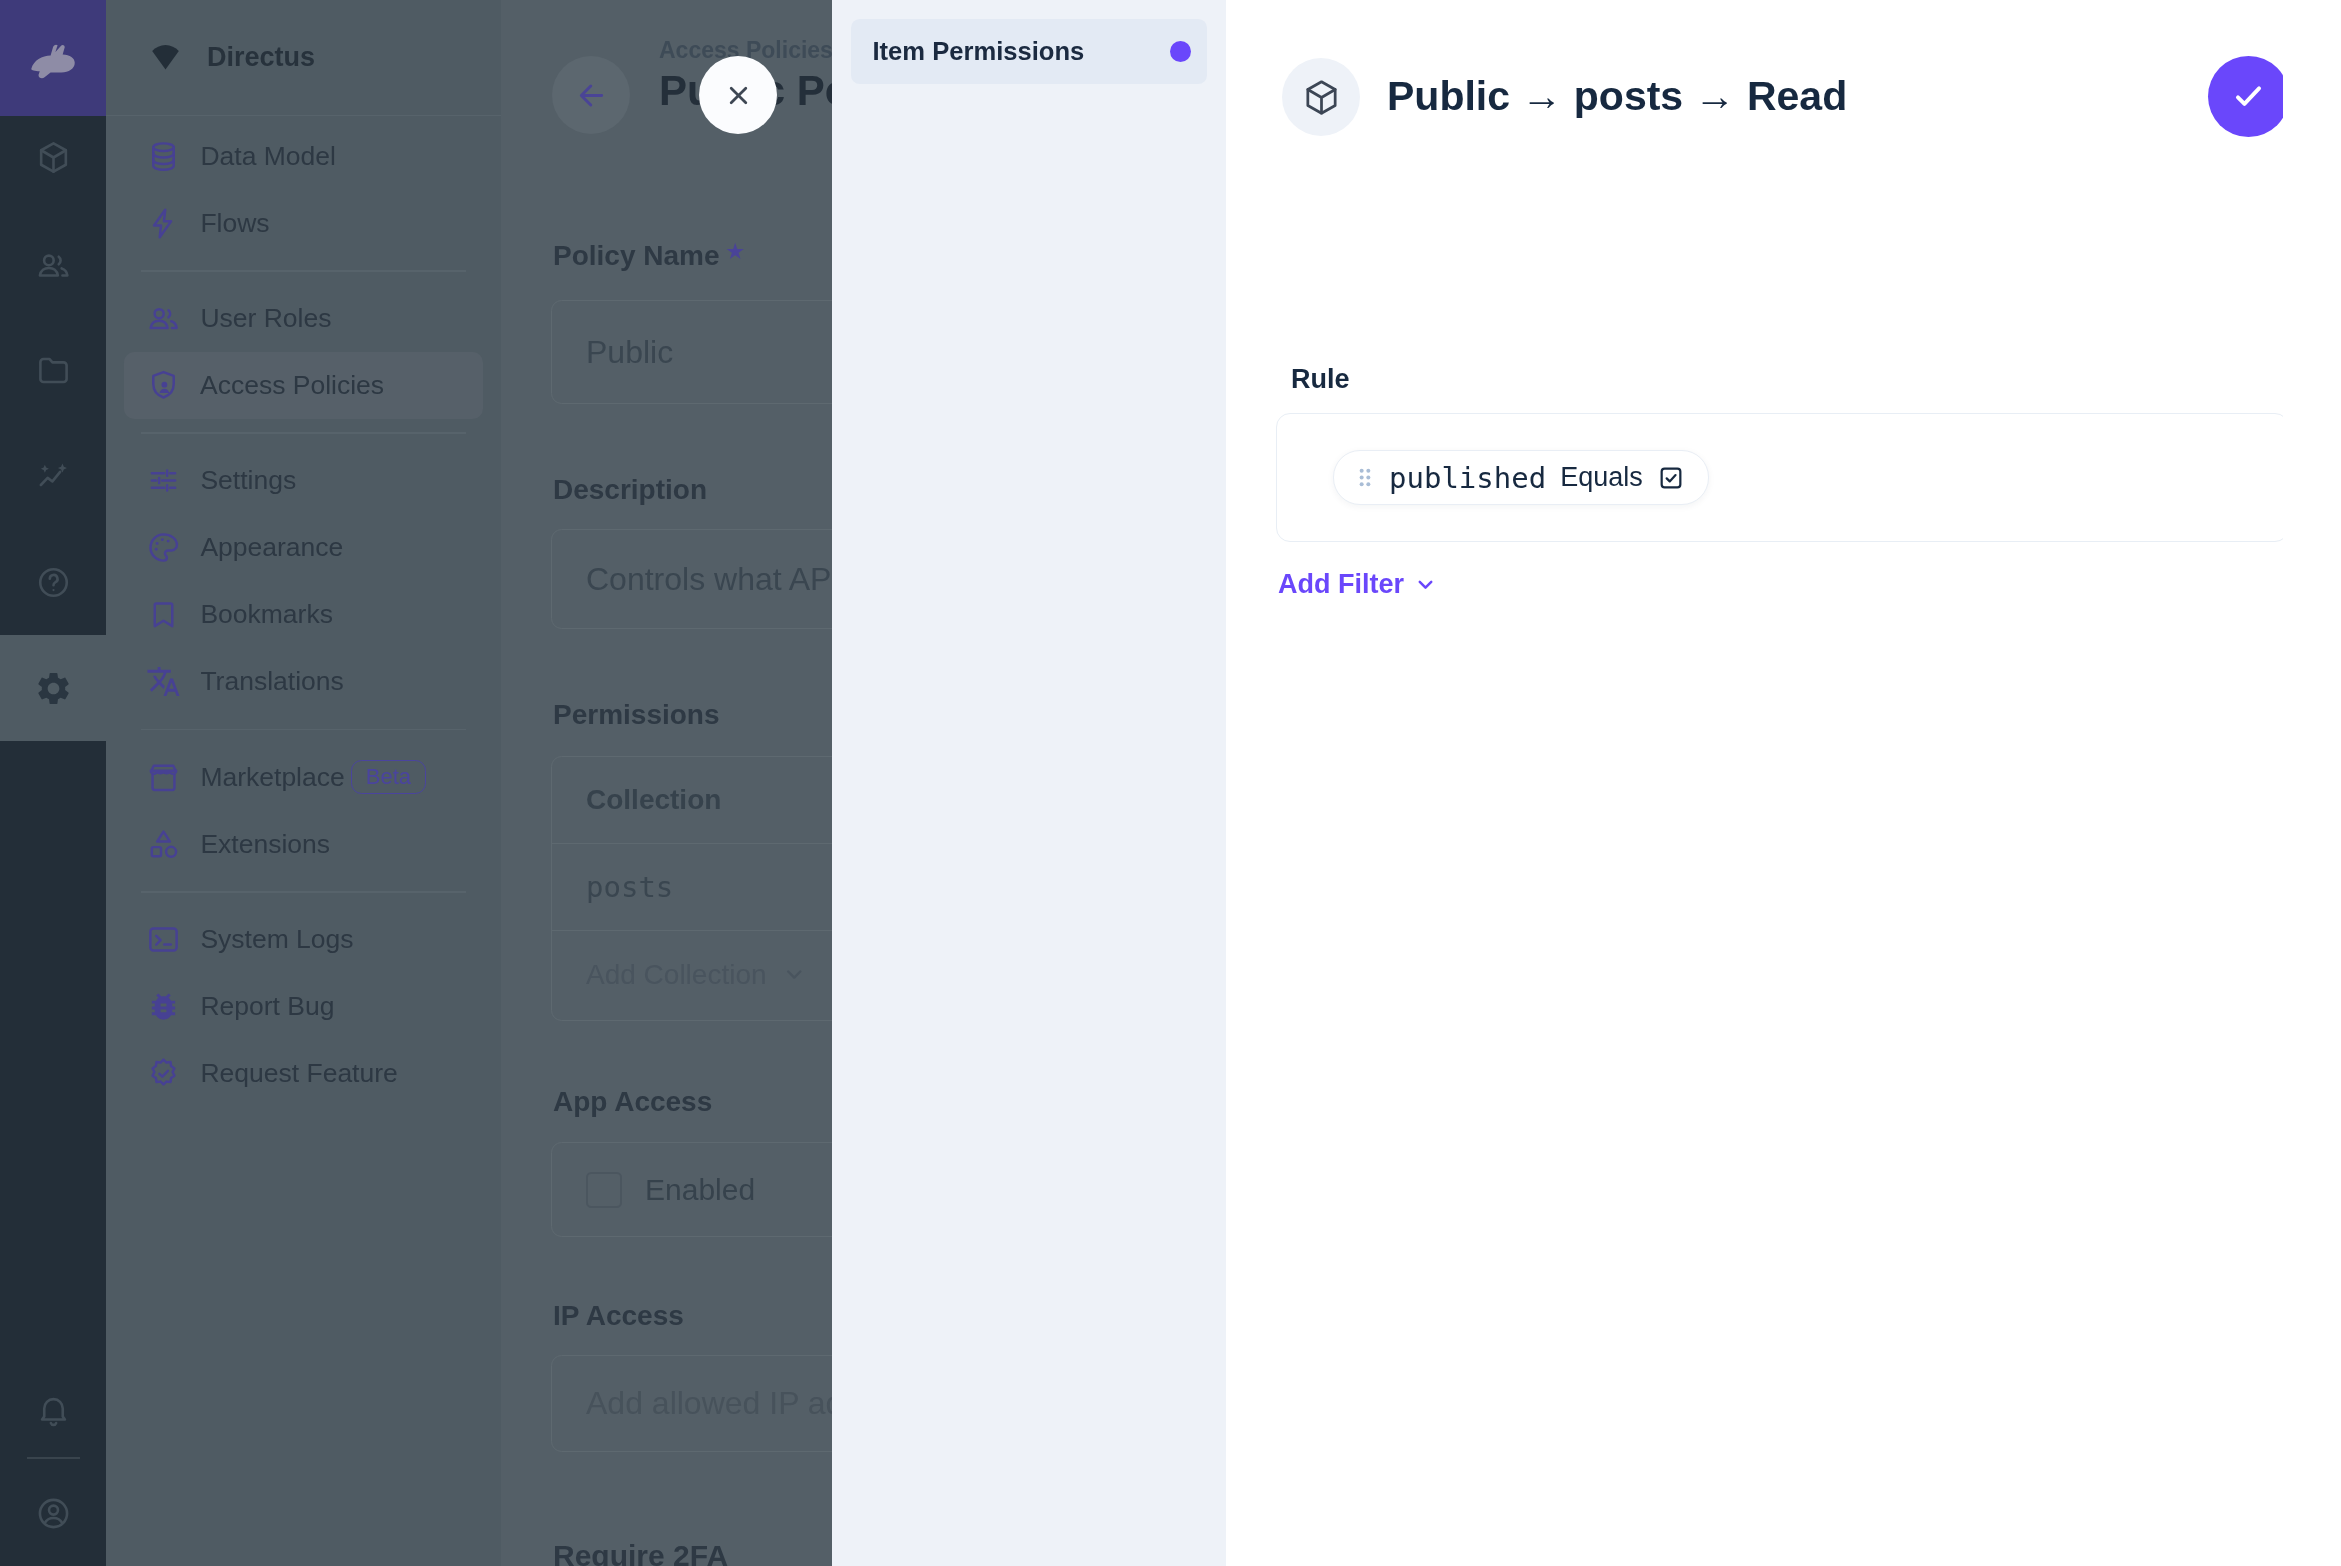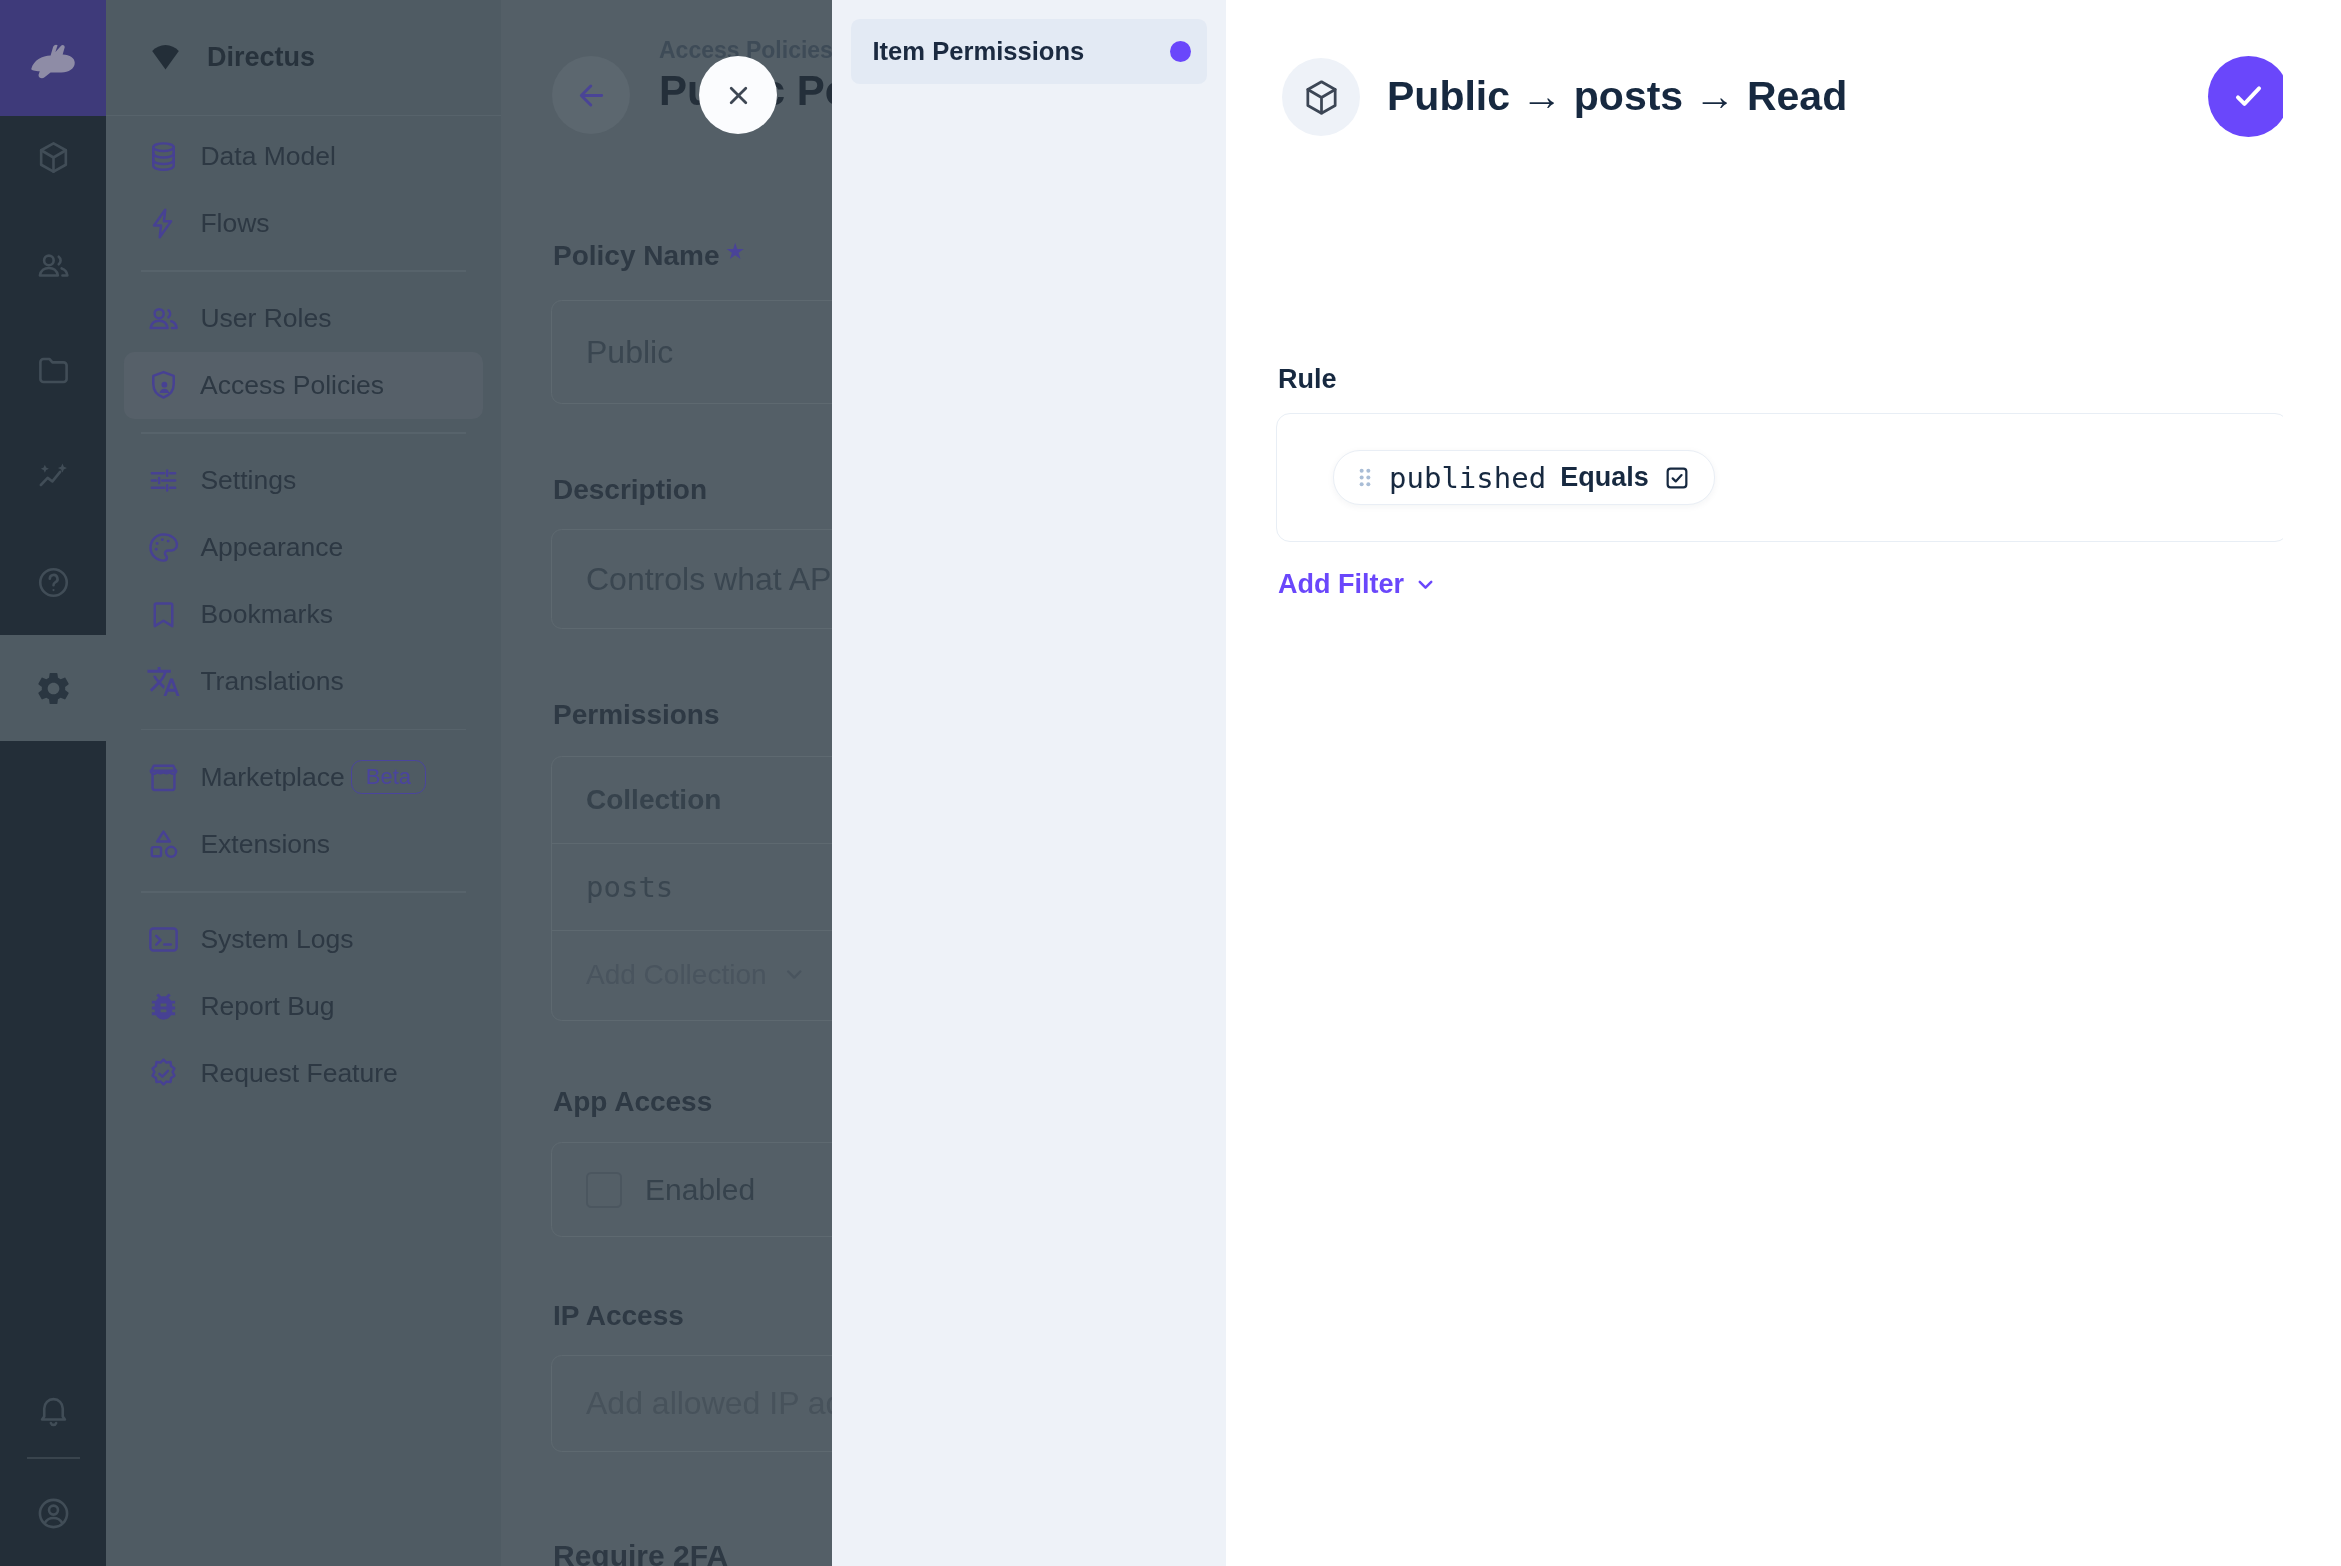--- a/index.html
+++ b/index.html
@@ -73,29 +73,29 @@
   .d-avatar{position:absolute;left:55px;top:58px;width:78px;height:78px;border-radius:50%;
     background:#eef2f8;display:flex;align-items:center;justify-content:center;color:#3c4655;}
   .d-title{position:absolute;left:160px;top:73px;font-size:41px;font-weight:700;color:#172940;white-space:nowrap;}
   .d-check-btn{position:absolute;left:981px;top:56px;width:81px;height:81px;border-radius:50%;
     background:#6a47fb;display:flex;align-items:center;justify-content:center;color:#ffffff;}
   .notice{position:absolute;left:49px;top:187px;width:1013px;height:111px;background:#edf1f7;
     border-radius:10.6px;overflow:hidden;display:flex;align-items:center;padding-left:30px;box-sizing:border-box;}
   .notice::before{content:"";position:absolute;left:0;top:0;bottom:0;width:8px;background:#6a47fb;}
   .notice .i-icon{color:#6a47fb;flex:0 0 auto;}
   .notice-text{margin-left:39px;font-size:26.5px;color:#4d5a6e;}
-  .rule-label{position:absolute;left:51px;top:364px;font-size:27px;font-weight:700;color:#172940;}
+  .rule-label{position:absolute;left:64px;top:364px;font-size:27px;font-weight:700;color:#172940;}
   .rule-box{position:absolute;left:49px;top:413px;width:1013px;height:129px;border:1.8px solid #e8eef5;
     border-radius:14px;box-sizing:border-box;background:#fff;padding-left:9px;}
   .chip{position:absolute;left:56px;top:36px;height:55px;border:1.8px solid #e9eef5;border-radius:27px;
     background:#fff;box-shadow:0 1.8px 7px rgba(23,41,64,0.05);display:inline-flex;align-items:center;
     padding:0 23px;box-sizing:border-box;}
   .chip .drag{color:#a9bdd6;}
   .chip-field{margin-left:16px;font-family:"DejaVu Sans Mono",monospace;font-size:29px;color:#172940;}
-  .chip-op{margin-left:14px;font-size:27px;font-weight:700;color:#172940;}
+  .chip-op{margin-left:14px;font-size:27px;font-weight:400;color:#172940;}
   .chip .cbox{margin-left:14px;color:#172940;}
   .add-filter{position:absolute;left:51px;top:569px;display:inline-flex;align-items:center;
     font-size:27px;font-weight:700;color:#6a47fb;}
   .add-filter .chev{margin-left:8.8px;color:#6a47fb;}
 </style>
 </head>
 <body>
 
 <svg width="0" height="0" style="position:absolute">
   <defs>

